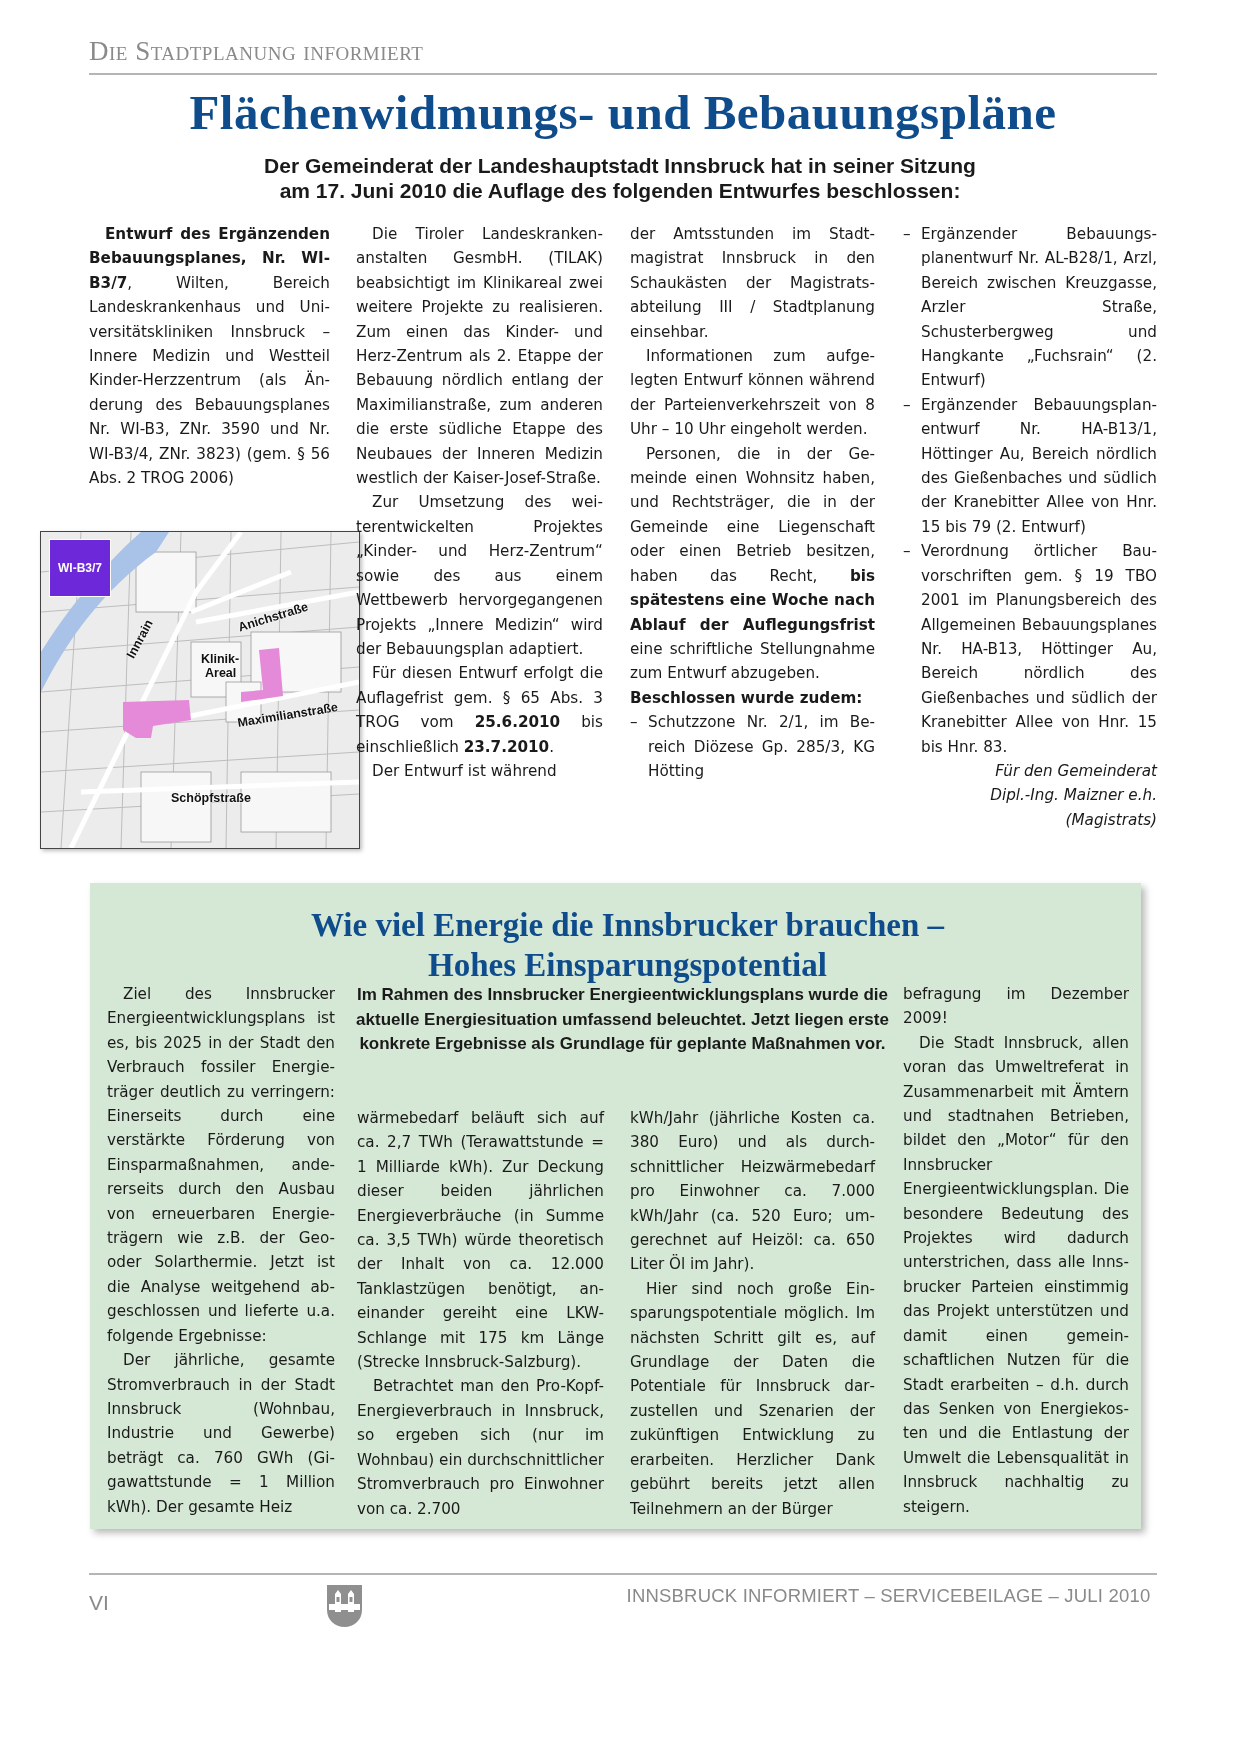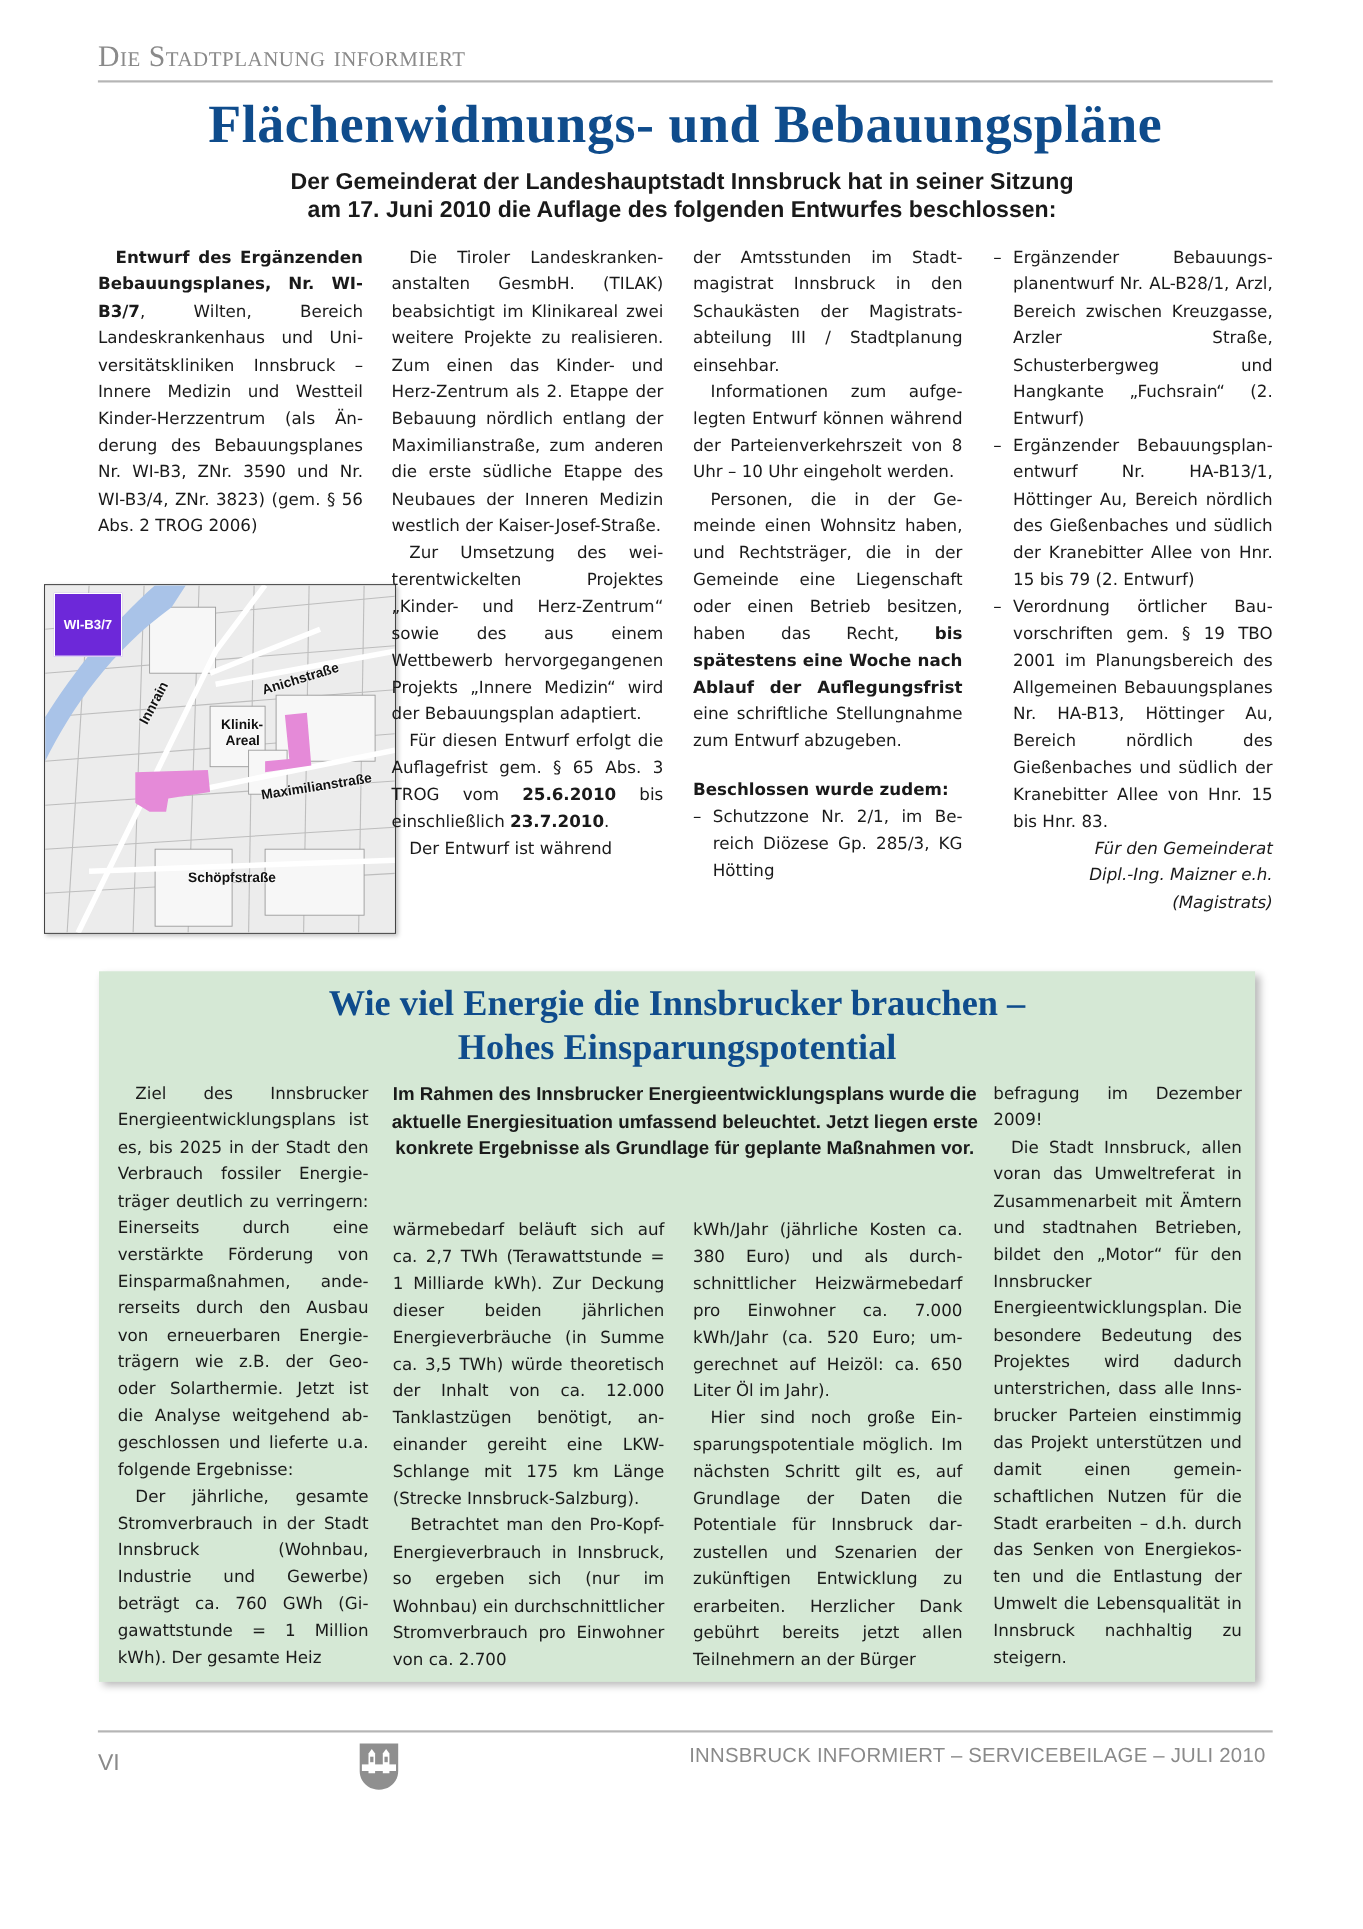--- a/index.html
+++ b/index.html
@@ -130,41 +130,41 @@
   <p class="indent">Die Tiroler Landeskranken­anstalten GesmbH. (TILAK) beabsichtigt im Klinikareal zwei weitere Projekte zu re­alisieren. Zum einen das Kin­der- und Herz-Zentrum als 2. Etappe der Bebauung nördlich entlang der Maximilianstraße, zum anderen die erste südli­che Etappe des Neubaues der Inneren Medizin westlich der Kaiser-Josef-Straße.</p>
   <p class="indent">Zur Umsetzung des wei­terentwickelten Projektes „Kinder- und Herz-Zent­rum“ sowie des aus einem Wettbewerb hervorgegan­genen Projekts „Innere Me­dizin“ wird der Bebauungs­plan adaptiert.</p>
   <p class="indent"><span>Für diesen Entwurf er­folgt die Auflagefrist gem. § 65 Abs. 3 TROG vom </span><span class="b">25.6.2010</span><span> bis einschließ­lich </span><span class="b">23.7.2010</span><span>.</span></p>
   <p class="indent">Der Entwurf ist während</p>
 </div>
 
 <div class="abs col c3">
   <p>der Amtsstunden im Stadt­magistrat Innsbruck in den Schaukästen der Magistrats­abteilung III / Stadtplanung einsehbar.</p>
   <p class="indent">Informationen zum aufge­legten Entwurf können wäh­rend der Parteienverkehrszeit von 8 Uhr – 10 Uhr eingeholt werden.</p>
   <p class="indent"><span>Personen, die in der Ge­meinde einen Wohnsitz ha­ben, und Rechtsträger, die in der Gemeinde eine Lie­genschaft oder einen Betrieb besitzen, haben das Recht, </span><span class="b">bis spätestens eine Woche nach Ablauf der Aufle­gungsfrist</span><span> eine schriftliche Stellungnahme zum Entwurf abzugeben.</span></p>
-  <p class="b" style="margin-top:20px;">Beschlossen wurde zudem:</p>
+  <p class="b" style="">Beschlossen wurde zudem:</p>
   <ul class="ul">
     <li><span class="dash">–</span><span>Schutzzone Nr. 2/1, im Be­reich Diözese Gp. 285/3, KG Hötting</span></li>
   </ul>
 </div>
 
 <div class="abs col c4">
   <ul class="ul">
     <li><span class="dash">–</span><span>Ergänzender Bebauungs­planentwurf Nr. AL-B28/1, Arzl, Bereich zwischen Kreuzgasse, Arzler Stra­ße, Schusterbergweg und Hangkante „Fuchsrain“ (2. Entwurf)</span></li>
     <li><span class="dash">–</span><span>Ergänzender Bebauungsplan­entwurf Nr. HA-B13/1, Höttinger Au, Bereich nördlich des Gießenbaches und südlich der Kranebitter Allee von Hnr. 15 bis 79 (2. Entwurf)</span></li>
     <li><span class="dash">–</span><span>Verordnung örtlicher Bau­vorschriften gem. § 19 TBO 2001 im Planungsbereich des Allgemeinen Bebauungspla­nes Nr. HA-B13, Höttinger Au, Bereich nördlich des Gießenbaches und südlich der Kranebitter Allee von Hnr. 15 bis Hnr. 83.</span></li>
   </ul>
   <div class="sig">
     <div>Für den Gemeinderat</div>
     <div>Dipl.-Ing. Maizner e.h.</div>
     <div>(Magistrats)</div>
   </div>
 </div>
 
 <div class="abs green"></div>
-<h2 class="abs g-title" style="margin:0">
+<h2 class="abs g-title" style="margin:12px">
   <div>Wie viel Energie die Innsbrucker brauchen –</div>
   <div>Hohes Einsparungspotential</div>
 </h2>
 <div class="abs g-lead">Im Rahmen des Innsbrucker Energieentwicklungs­plans wurde die aktuelle Energiesituation umfassend beleuchtet. Jetzt liegen erste konkrete Ergebnisse als Grundlage für geplante Maßnahmen vor.</div>
 
 <div class="abs col g1">
   <p class="indent">Ziel des Innsbrucker Energieentwicklungsplans ist es, bis 2025 in der Stadt den Verbrauch fossiler Energie­träger deutlich zu verrin­gern: Einerseits durch eine verstärkte Förderung von Einsparmaßnahmen, ande­rerseits durch den Ausbau von erneuerbaren Energie­trägern wie z.B. der Geo- oder Solarthermie. Jetzt ist die Analyse weitgehend ab­geschlossen und lieferte u.a. folgende Ergebnisse:</p>
   <p class="indent">Der jährliche, gesam­te Stromverbrauch in der Stadt Innsbruck (Wohnbau, Industrie und Gewerbe) beträgt ca. 760 GWh (Gi­gawattstunde = 1 Million kWh). Der gesamte Heiz­</p>
 </div>
 <div class="abs col g2">

